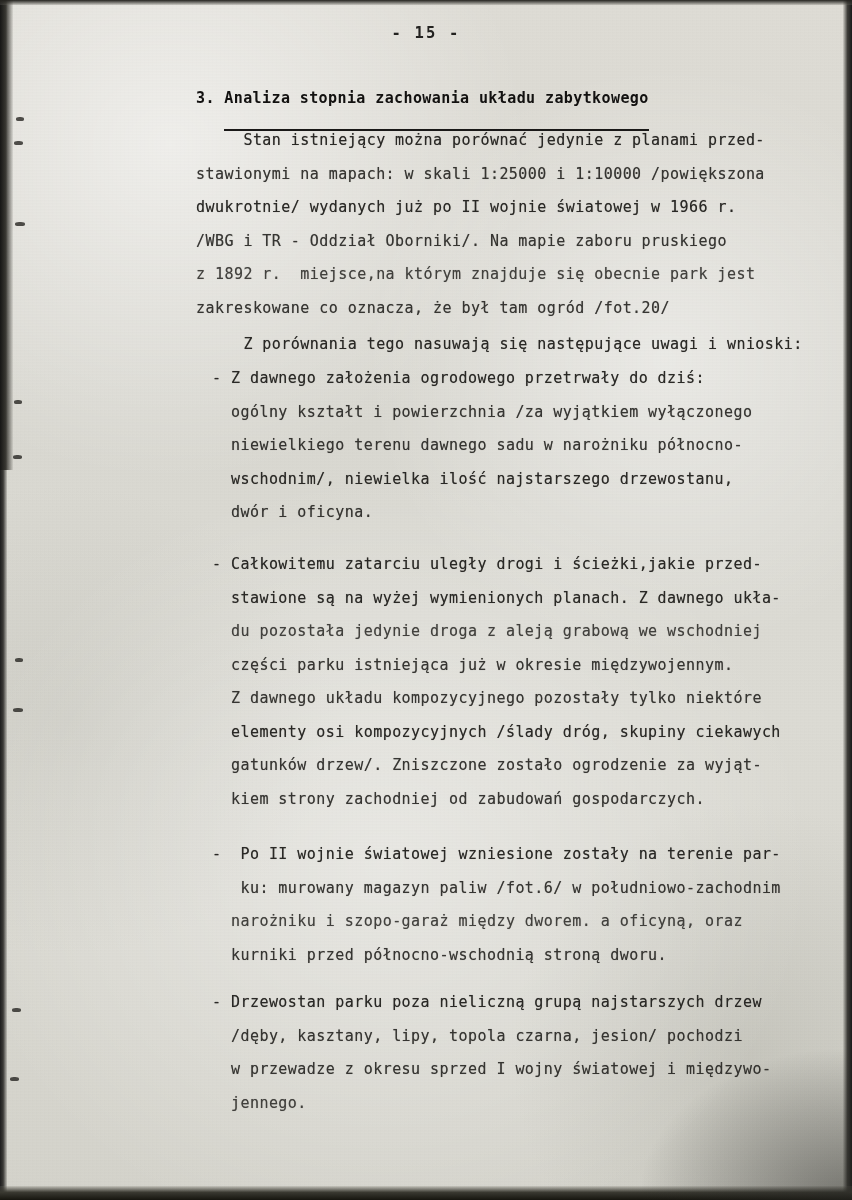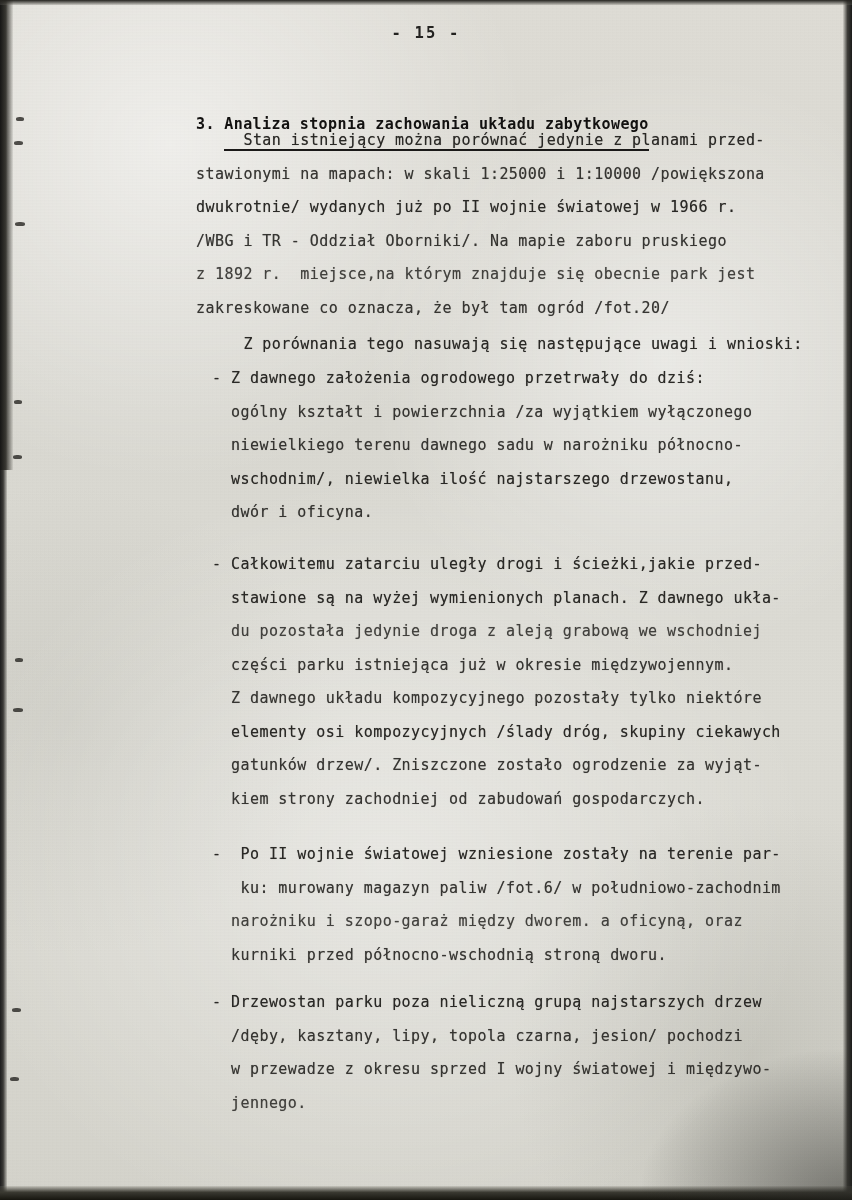--- a/index.html
+++ b/index.html
@@ -114,22 +114,21 @@
     font-size: 15px;
     line-height: 33px;
     letter-spacing: 0.4px;
     white-space: pre;
     font-weight: bold;
     color: #121110;
   }
   .heading-underline {
     display: inline-block;
     border-bottom: 2px solid #1a1918;
-    padding-bottom: 8px;
-    margin-top: 26px;
+    padding-bottom: 14px;
   }
   .indent-2 { padding-left: 16px; }
   
   .ink-a { opacity: 0.97; }
   .ink-b { opacity: 0.90; }
   .ink-c { opacity: 0.84; }
 </style>
 </head>
 <body>
 

